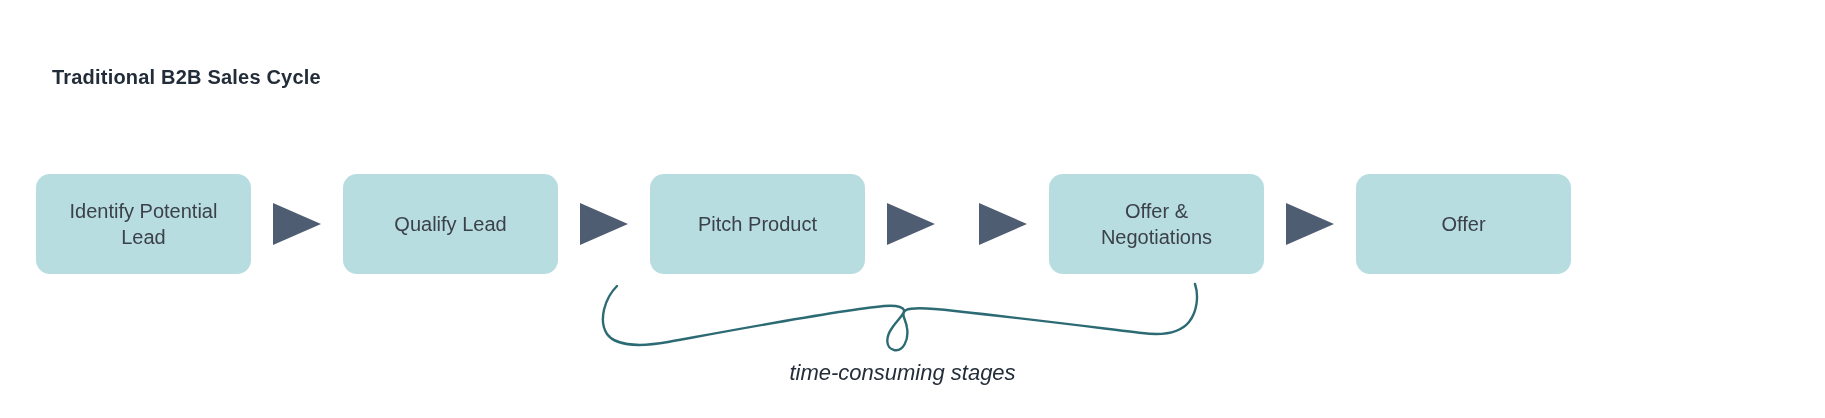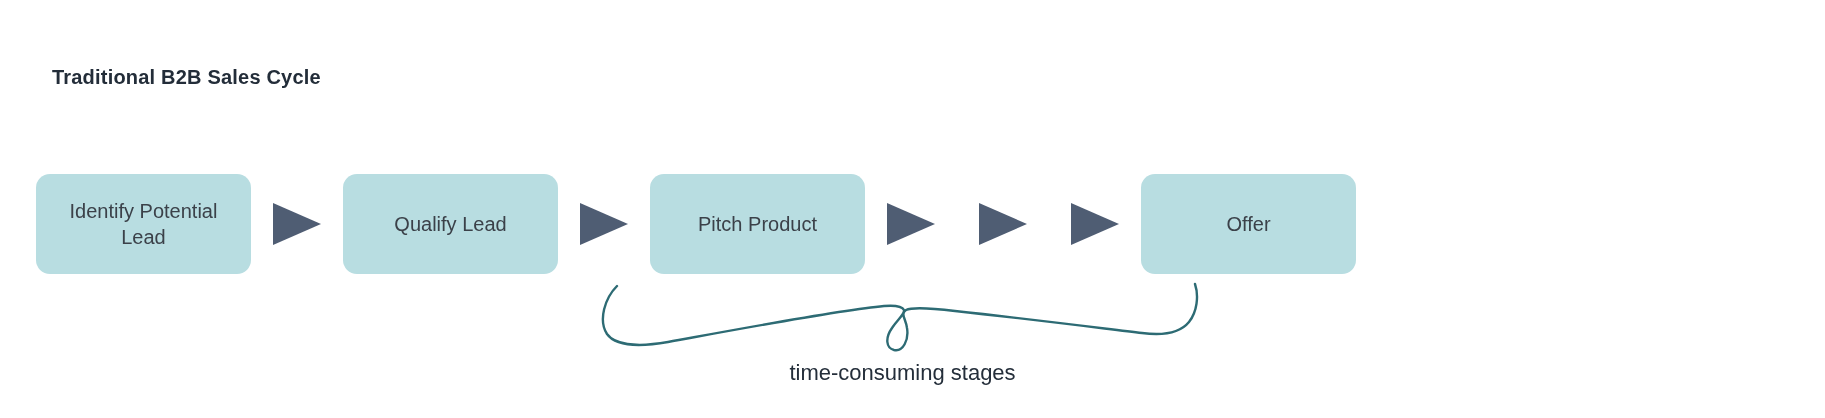--- a/index.html
+++ b/index.html
@@ -74,20 +74,21 @@
     stroke:var(--brace);
     stroke-width:2.4;
     stroke-linecap:round;
   }
   .annotation{
     position:absolute;
     left:590px;top:360px;
     width:625px;
     text-align:center;
     font-size:22px;
+    font-style:italic;
     color:var(--annotation-text);
   }
 </style>
 </head>
 <body>
 
 <div class="title">Traditional B2B Sales Cycle</div>
 
 <div class="flow">
   <div class="stage">
@@ -104,20 +105,23 @@
   </div>
   <div class="stage">
     <span>Pitch Product</span>
   </div>
   <div class="arrow-cell">
     <div class="arrow-triangle"></div>
   </div>
   <div class="arrow-cell">
     <div class="arrow-triangle"></div>
   </div>
+  <div class="stage">
+    <span>Offer &amp; Negotiations</span>
+  </div>
   <div class="arrow-cell">
     <div class="arrow-triangle"></div>
   </div>
   <div class="stage">
     <span>Offer</span>
   </div>
 </div>
 
 <div class="brace-wrap">
   <svg viewBox="0 0 625 78" aria-hidden="true">

